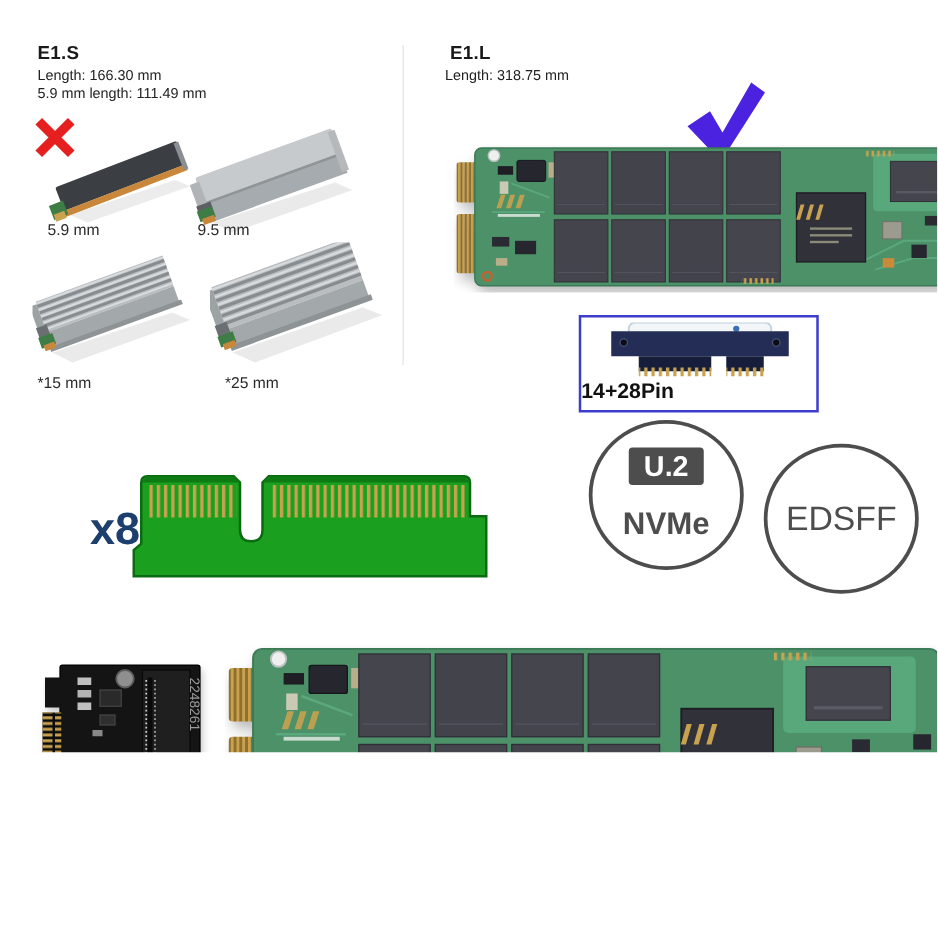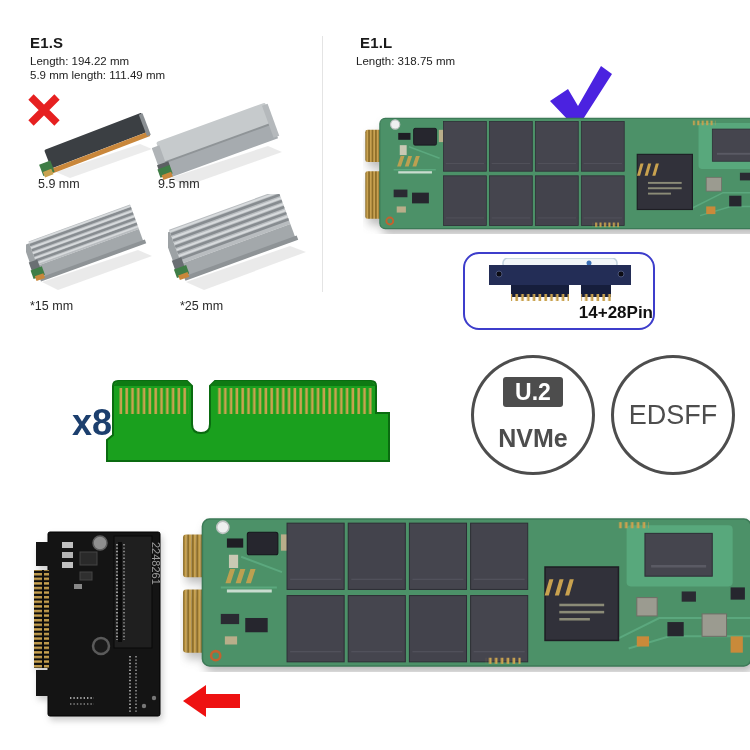--- a/index.html
+++ b/index.html
@@ -1,28 +1,28 @@
 <!DOCTYPE html>
 <html><head>
 <meta charset="utf-8">
 <style>
   html,body{margin:0;padding:0;background:#fff;}
-  #canvas{position:relative;width:750px;height:750px;background:#ffffff;overflow:hidden;
+  #canvas{position:relative;width:750px;height:602px;background:#ffffff;overflow:hidden;
           font-family:"Liberation Sans","DejaVu Sans",sans-serif;color:#1a1a1a;}
   .abs{position:absolute;}
   .sec-title{font-size:15px;font-weight:bold;letter-spacing:.2px;}
   .spec{font-size:11.5px;color:#222;}
   .variant-label{font-size:12.5px;color:#2a2a2a;text-align:right;}
   .divider{width:1px;background:#e4e4e4;}
   .crop{overflow:hidden;}
   .shadowed{filter:drop-shadow(3px 6px 5px rgba(60,60,60,.35));}
   .softshadow{filter:drop-shadow(2px 4px 3px rgba(90,90,90,.30));}
   
-  .pin-box{box-sizing:border-box;width:192px;height:78px;border:2px solid #3d3dcb;border-radius:16px;
-           display:flex;flex-direction:column;align-items:flex-end;justify-content:flex-end;background:#fff;}
+  .pin-box{box-sizing:border-box;width:192px;height:78px;border:2px solid #3d3dcb;border-radius:0;
+           display:flex;flex-direction:column;align-items:flex-start;justify-content:flex-end;background:#fff;}
   .pin-box-label{font-size:17px;font-weight:bold;color:#111;line-height:1;padding-bottom:7px;}
   .lanes{font-size:36px;font-weight:bold;color:#1c3f6e;}
   
   .badge{box-sizing:border-box;width:124px;height:120px;border:3px solid #4d4d4d;border-radius:50%;
          background:#fff;display:flex;flex-direction:column;align-items:center;justify-content:center;}
   .u2-chip{background:#4d4d4d;color:#fff;font-size:23px;font-weight:bold;padding:3px 12px;border-radius:3px;line-height:1.05;}
   .u2-sub{font-size:25px;font-weight:bold;color:#4d4d4d;line-height:1.1;margin-top:18px;}
   .edsff-text{font-size:27px;font-weight:normal;color:#4d4d4d;letter-spacing:0px;}
 </style>
 </head>
@@ -109,21 +109,21 @@
         <rect x="540" y="70" width="14" height="12" fill="#26262e"></rect>
         <rect x="540" y="118" width="12" height="16" fill="#c98a3a"></rect>
 
         <rect x="300" y="139" width="34" height="6" fill="url(#goldpins)"></rect>
         <rect x="430" y="6" width="30" height="6" fill="url(#goldpins)"></rect>
       </symbol>
     </defs>
   </svg>
 
   <div class="abs sec-title" style="left:30px;top:34px;">E1.S</div>
-  <div class="abs spec" style="left:30px;top:55px;">Length: 194.22 mm</div>
+  <div class="abs spec" style="left:30px;top:55px;">Length: 166.30 mm</div>
   <div class="abs spec" style="left:30px;top:69px;">5.9 mm length: 111.49 mm</div>
 
   <div class="abs divider" style="left:322px;top:36px;height:256px;"></div>
 
   <svg class="abs" style="left:26px;top:92px;" width="36" height="36" viewBox="0 0 36 36">
     <path d="M5 5 L31 31 M31 5 L5 31" stroke="#e62020" stroke-width="7.5"></path>
   </svg>
 
   <svg class="abs" style="left:34px;top:102px;" width="130" height="86" viewBox="0 0 130 86">
     <polygon points="22,70 106,42 118,47 36,76" fill="#dcdcdc" opacity=".55"></polygon>
@@ -237,21 +237,21 @@
 
   <div class="abs lanes" style="left:36px;top:402px;margin-left:36px;">x8</div>
   <svg class="abs" style="left:95px;top:372px;" width="298" height="94" viewBox="0 0 298 94">
     <path d="M18,14 Q18,9 23,9 L92,9 L97,14 L97,52 Q97,61 106,61 Q115,61 115,52 L115,14 L120,9 L276,9 Q281,9 281,14 L281,41 L294,41 L294,89 L12,89 L12,68 L18,63 Z" fill="#1aa01e" stroke="#0a6b10" stroke-width="2"></path>
     <path d="M23,9 L92,9 L97,14 L18,14 Z" fill="#0e7a13"></path>
     <path d="M120,9 L276,9 L281,14 L115,14 Z" fill="#0e7a13"></path>
     <rect x="24" y="16" width="70" height="26" fill="url(#goldpins)"></rect>
     <rect x="121" y="16" width="156" height="26" fill="url(#goldpins)"></rect>
   </svg>
 
-  <div class="abs badge" style="left:471px;top:355px;">
+  <div class="abs badge" style="left:471px;top:336px;">
     <span class="u2-chip">U.2</span>
     <span class="u2-sub">NVMe</span>
   </div>
   <div class="abs badge" style="left:611px;top:355px;">
     <span class="edsff-text">EDSFF</span>
   </div>
 
   <svg class="abs softshadow" style="left:28px;top:526px;" width="140" height="198" viewBox="0 0 140 198">
     <defs>
       <pattern id="edgefingers" patternUnits="userSpaceOnUse" width="16" height="4.6">

